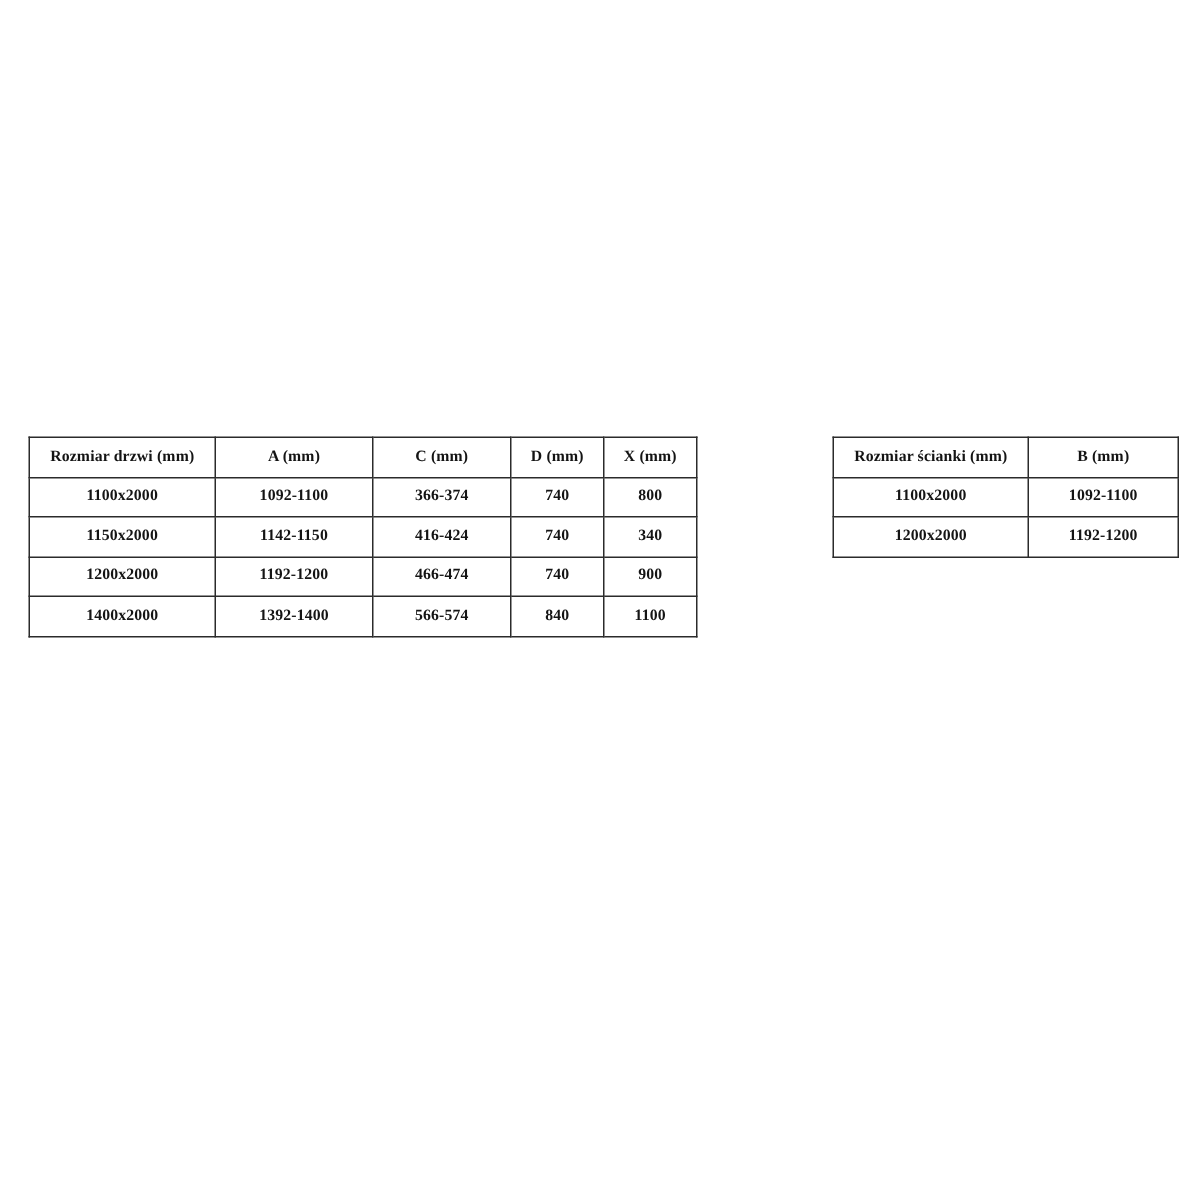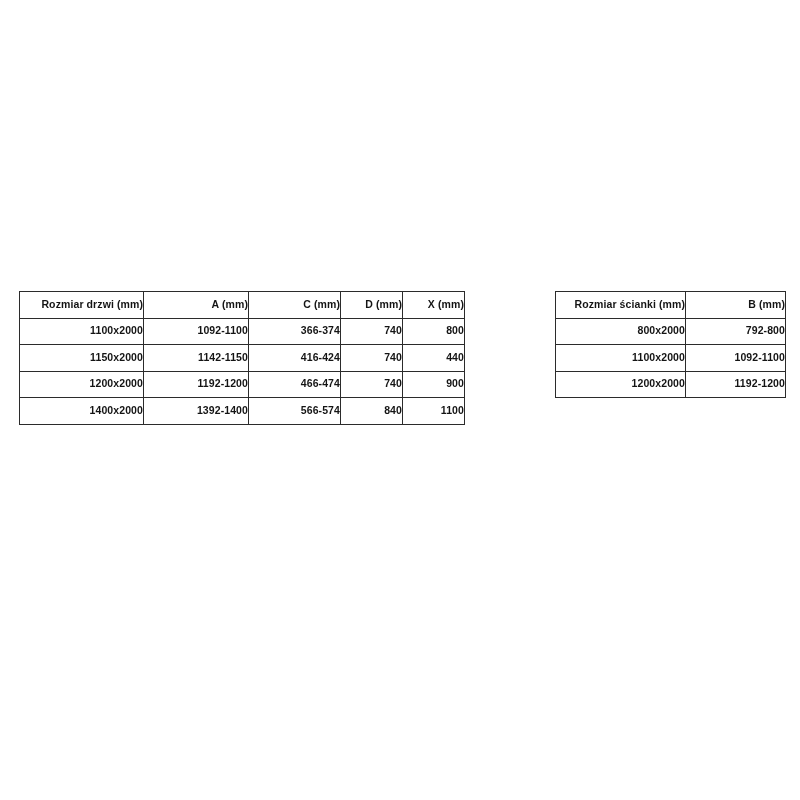--- a/index.html
+++ b/index.html
@@ -32,30 +32,31 @@
   #walls-table-wrap {
     left: 555px;
     top: 291px;
   }
   table.spec {
     border-collapse: collapse;
     table-layout: fixed;
   }
   table.spec td, table.spec th {
     border: 1px solid #2b2b2b;
-    text-align: right;
+    text-align: center;
     vertical-align: middle;
     font-size: 10.5px;
     font-weight: bold;
     color: #141414;
     padding: 0;
     height: 25.5px;
     line-height: 1.1;
     letter-spacing: 0.1px;
     white-space: nowrap;
+    font-family: Liberation Serif, serif;
   }
   table.spec th {
     font-size: 10.5px;
   }
   
   #doors-table col.c0 { width: 124px; }
   #doors-table col.c1 { width: 105px; }
   #doors-table col.c2 { width: 92px; }
   #doors-table col.c3 { width: 62px; }
   #doors-table col.c4 { width: 62px; }
@@ -92,21 +93,21 @@
           <td>1092-1100</td>
           <td>366-374</td>
           <td>740</td>
           <td>800</td>
         </tr>
         <tr>
           <td>1150x2000</td>
           <td>1142-1150</td>
           <td>416-424</td>
           <td>740</td>
-          <td>440</td>
+          <td>340</td>
         </tr>
         <tr>
           <td>1200x2000</td>
           <td>1192-1200</td>
           <td>466-474</td>
           <td>740</td>
           <td>900</td>
         </tr>
         <tr>
           <td>1400x2000</td>
@@ -126,24 +127,20 @@
           <col class="w1">
       </colgroup>
       <thead>
         <tr>
           <th>Rozmiar ścianki (mm)</th>
           <th>B (mm)</th>
         </tr>
       </thead>
       <tbody>
         <tr>
-          <td>800x2000</td>
-          <td>792-800</td>
-        </tr>
-        <tr>
           <td>1100x2000</td>
           <td>1092-1100</td>
         </tr>
         <tr>
           <td>1200x2000</td>
           <td>1192-1200</td>
         </tr>
       </tbody>
     </table>
   </div>

